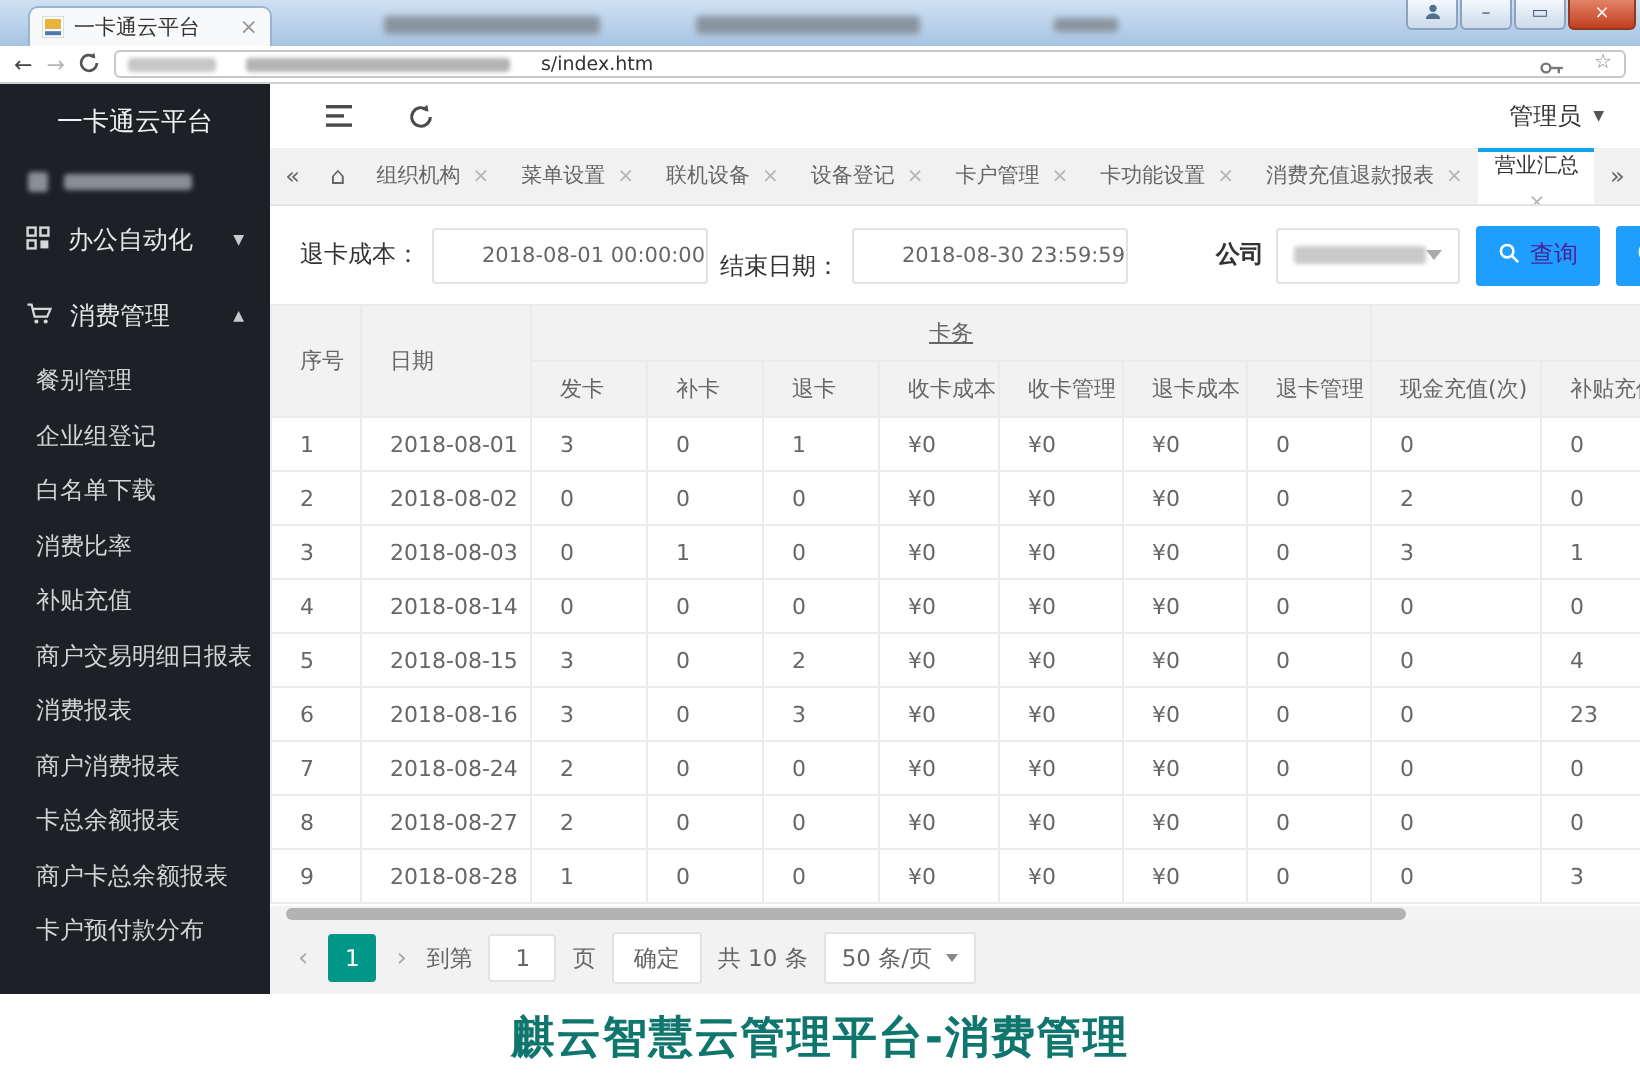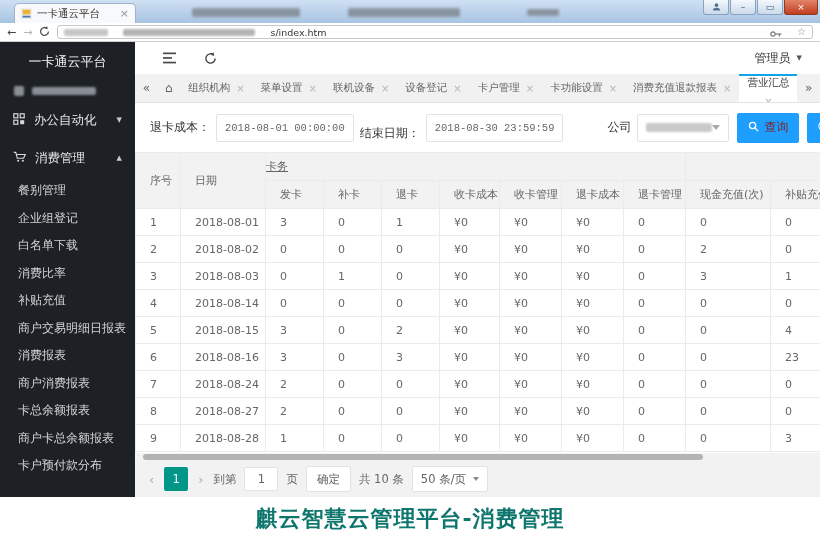--- a/index.html
+++ b/index.html
@@ -55,36 +55,36 @@
 
   .ctabs { height:29px; background:#f1f1f1; border-bottom:1px solid #e3e3e3; display:flex; align-items:stretch; overflow:hidden; }
   .ctab-nav { width:24px; display:flex; align-items:center; justify-content:center; color:#666; font-size:12px; }
   .ctab-nav.more { margin-left:auto; }
   .ctab { display:flex; align-items:center; padding:0 8px; gap:6px; font-size:10.5px; color:#666; white-space:nowrap; }
   .ctab .x { color:#b5b5b5; font-size:10px; }
   .ctab.active { background:#fff; border-top:2px solid #0ea5e9; color:#333;flex-direction:column; }
 
   .filters { height:49px; background:#fff; display:flex; align-items:center; padding-left:15px; font-size:12px; color:#333; }
   .flabel { white-space:nowrap; margin-right:6px; }
-  .flabel.end { margin-left:6px;margin-top:12px; } .flabel.co { margin-left:44px; }
-  .finput { width:138px; height:28px; border:1px solid #e2e2e2; border-radius:2px; padding:0 8px;
-            display:flex; align-items:center; font-size:10.5px; color:#666; white-space:nowrap;font-family:Liberation Mono, monospace; }
+  .flabel.end { margin-left:6px;margin-top:12px; } .flabel.co { margin-left:44px;font-weight:bold; }
+  .finput { width:138px; height:28px; border:1px solid #e2e2e2; border-radius:2px; padding:0 24px;
+            display:flex; align-items:center; font-size:10.5px; color:#666; white-space:nowrap; }
   .fselect { width:117px; height:28px; border:1px solid #e2e2e2; border-radius:2px; padding:0 8px;
              display:flex; align-items:center; }
   .redact.c { width:66px; height:9px; background:#c9c9c9; }
   .sel-caret { margin-left:auto; width:0; height:0; border-left:4px solid transparent; border-right:4px solid transparent; border-top:5px solid #aaa; }
-  .fbtn { height:30px; margin-left:8px; padding:0 11px; background:#1E9FFF; color:#7f1d1d; border-radius:2px;
+  .fbtn { height:30px; margin-left:8px; padding:0 11px; background:#1E9FFF; color:#4c1d95; border-radius:2px;
           display:flex; align-items:center; gap:5px; font-size:12px; white-space:nowrap; }
 
   .tablewrap { position:absolute; top:110px; left:0; width:685px; height:301px; overflow:hidden; }
   table { border-collapse:collapse; table-layout:fixed; width:720px; }
   th, td { border:1px solid #ebebeb; font-weight:normal; text-align:left; padding:0 0 0 14px;
            font-size:11px; color:#666; height:27px; white-space:nowrap; overflow:hidden; }
   thead th { background:#f2f2f2; height:28px; }
-  th.grp { text-align:left; padding-left:0;text-decoration:underline; }
+  th.grp { text-align:center; padding-left:0;text-decoration:underline; }
 
   .hscroll { position:absolute; top:411px; left:0; width:685px; height:8px; background:#f3f3f3; }
   .hthumb { position:absolute; top:1px; left:8px; width:560px; height:6px; background:#b3b3b3; border-radius:3px; }
 
   .pager { position:absolute; top:419px; left:0; width:685px; height:36px; background:#f2f2f2;
            display:flex; align-items:center; padding-left:12px; gap:8px; font-size:11.5px; color:#666; }
   .pg-arrow { color:#aaa; font-size:13px; padding:0 2px; }
   .pg-cur { width:24px; height:24px; background:#009688; color:#fff; border-radius:2px;
             display:flex; align-items:center; justify-content:center; font-size:11.5px; }
   .pg-input { width:34px; height:24px; background:#fff; border:1px solid #e2e2e2; border-radius:2px;

